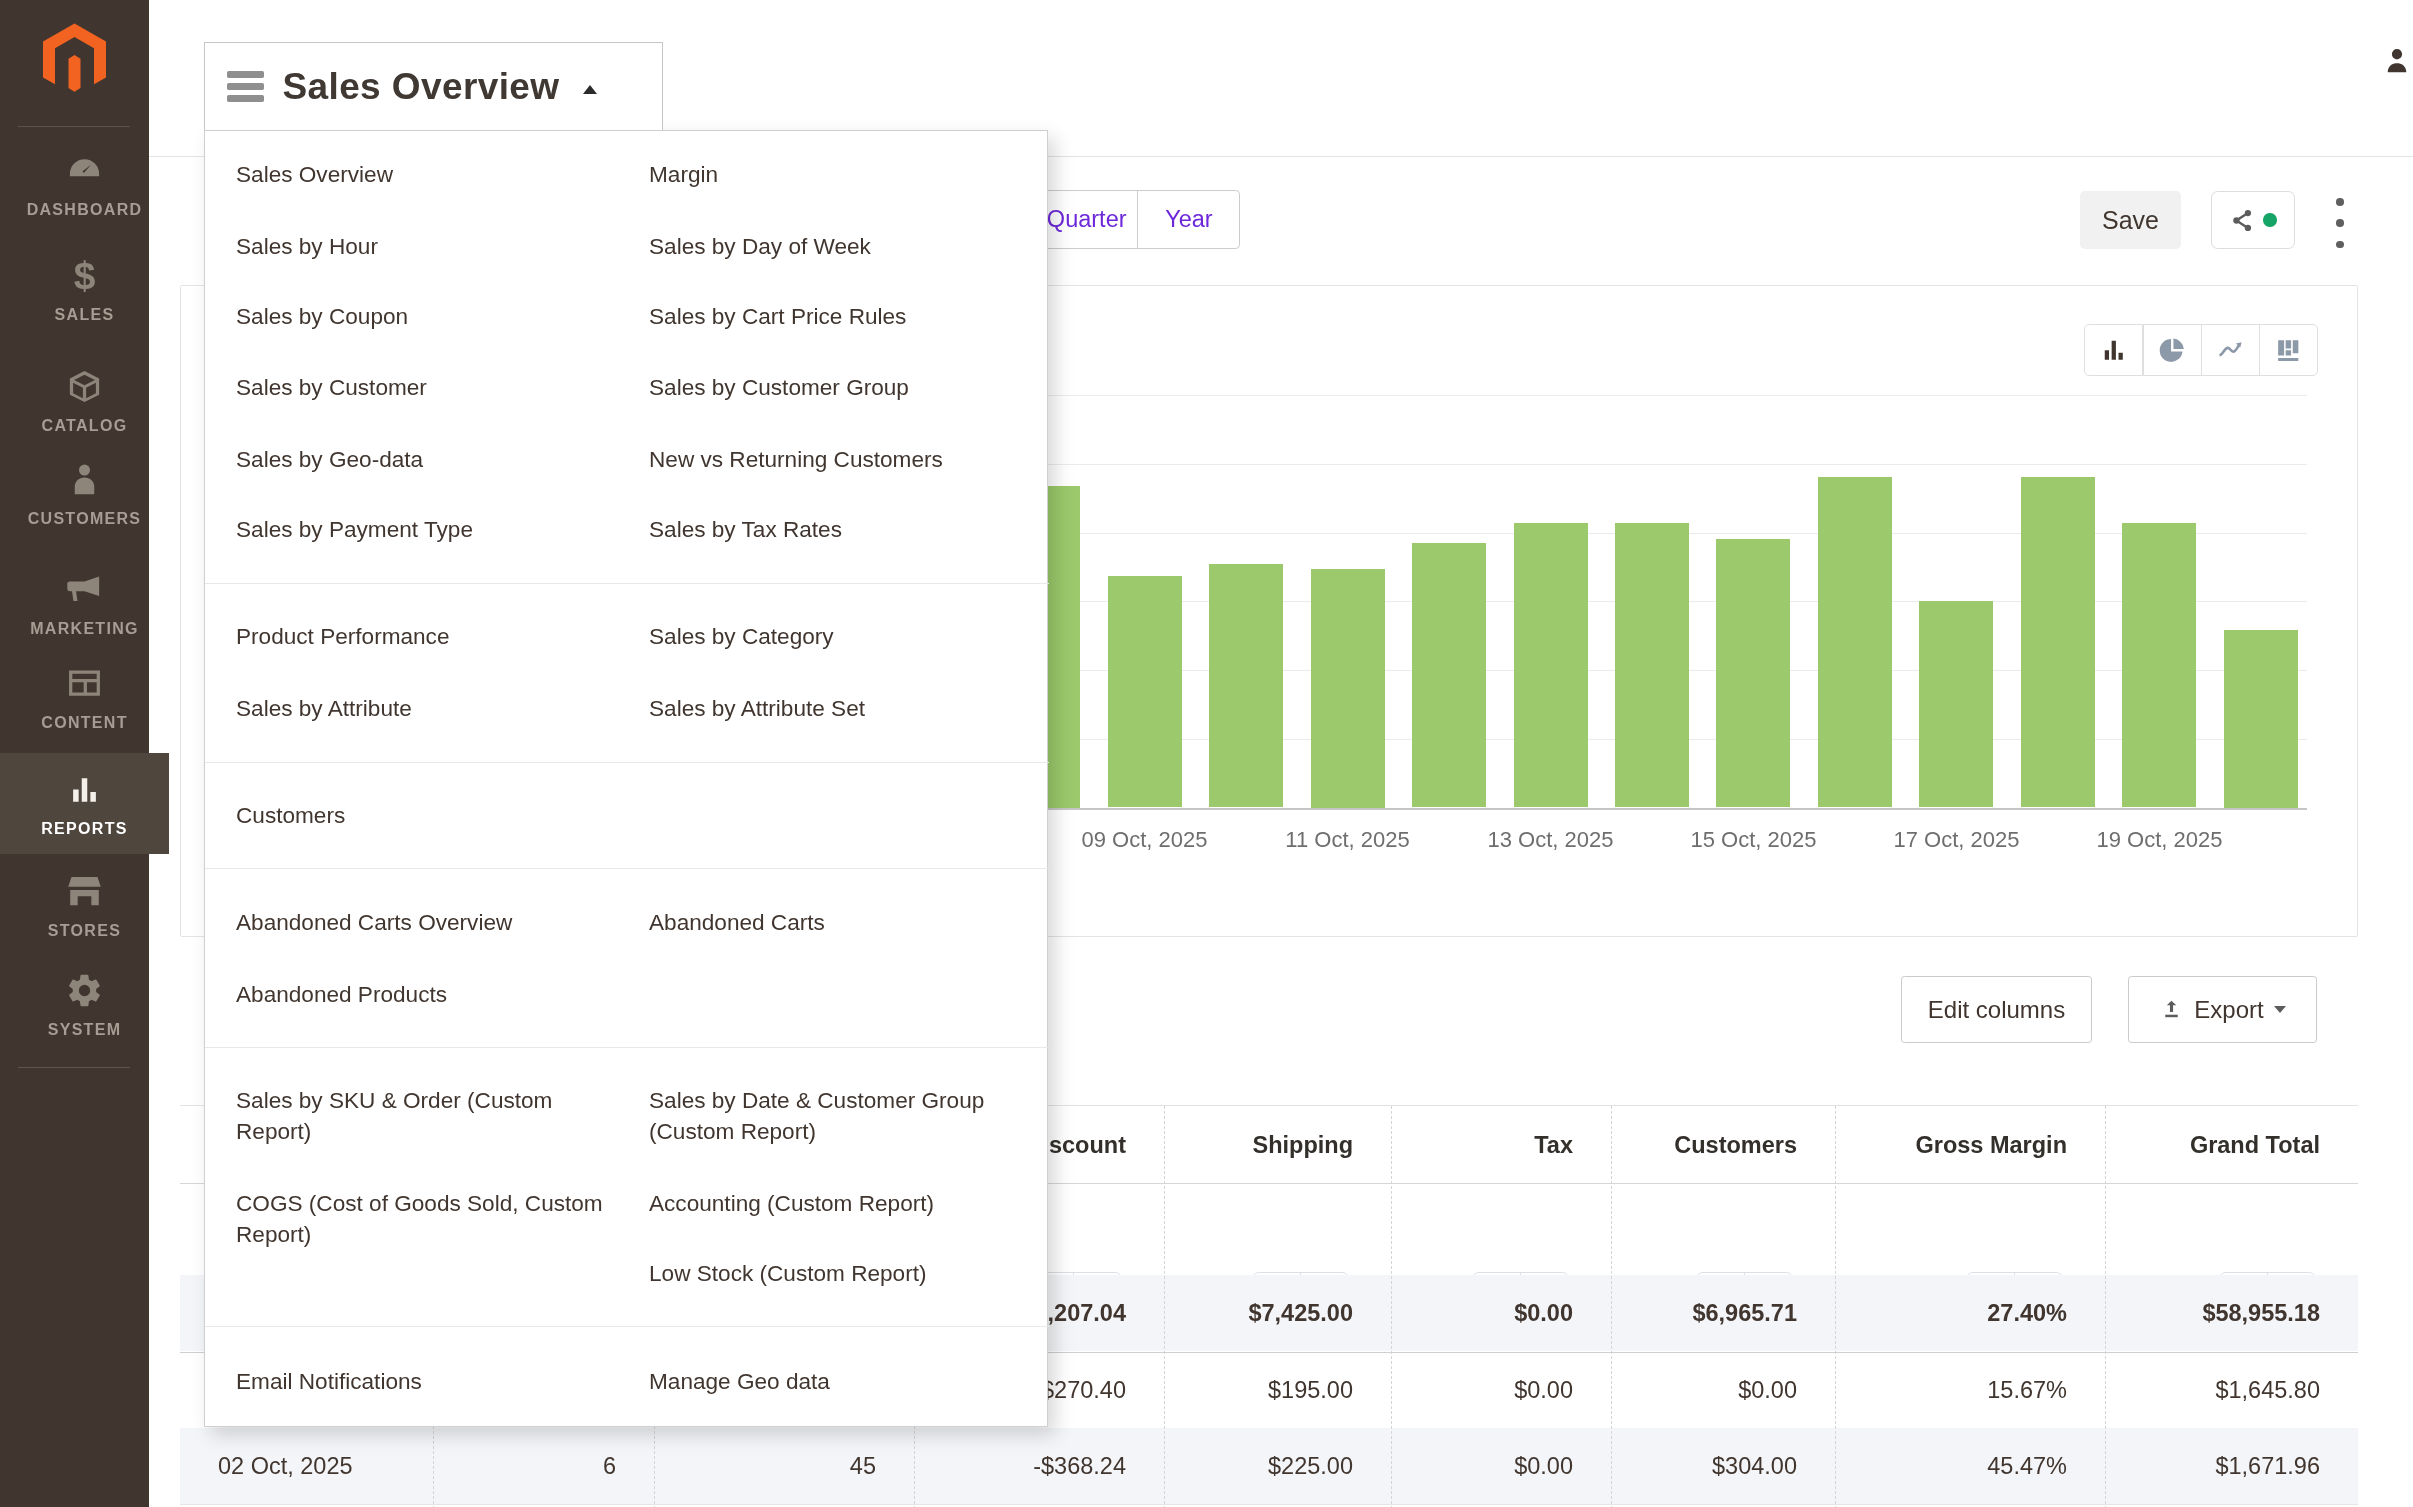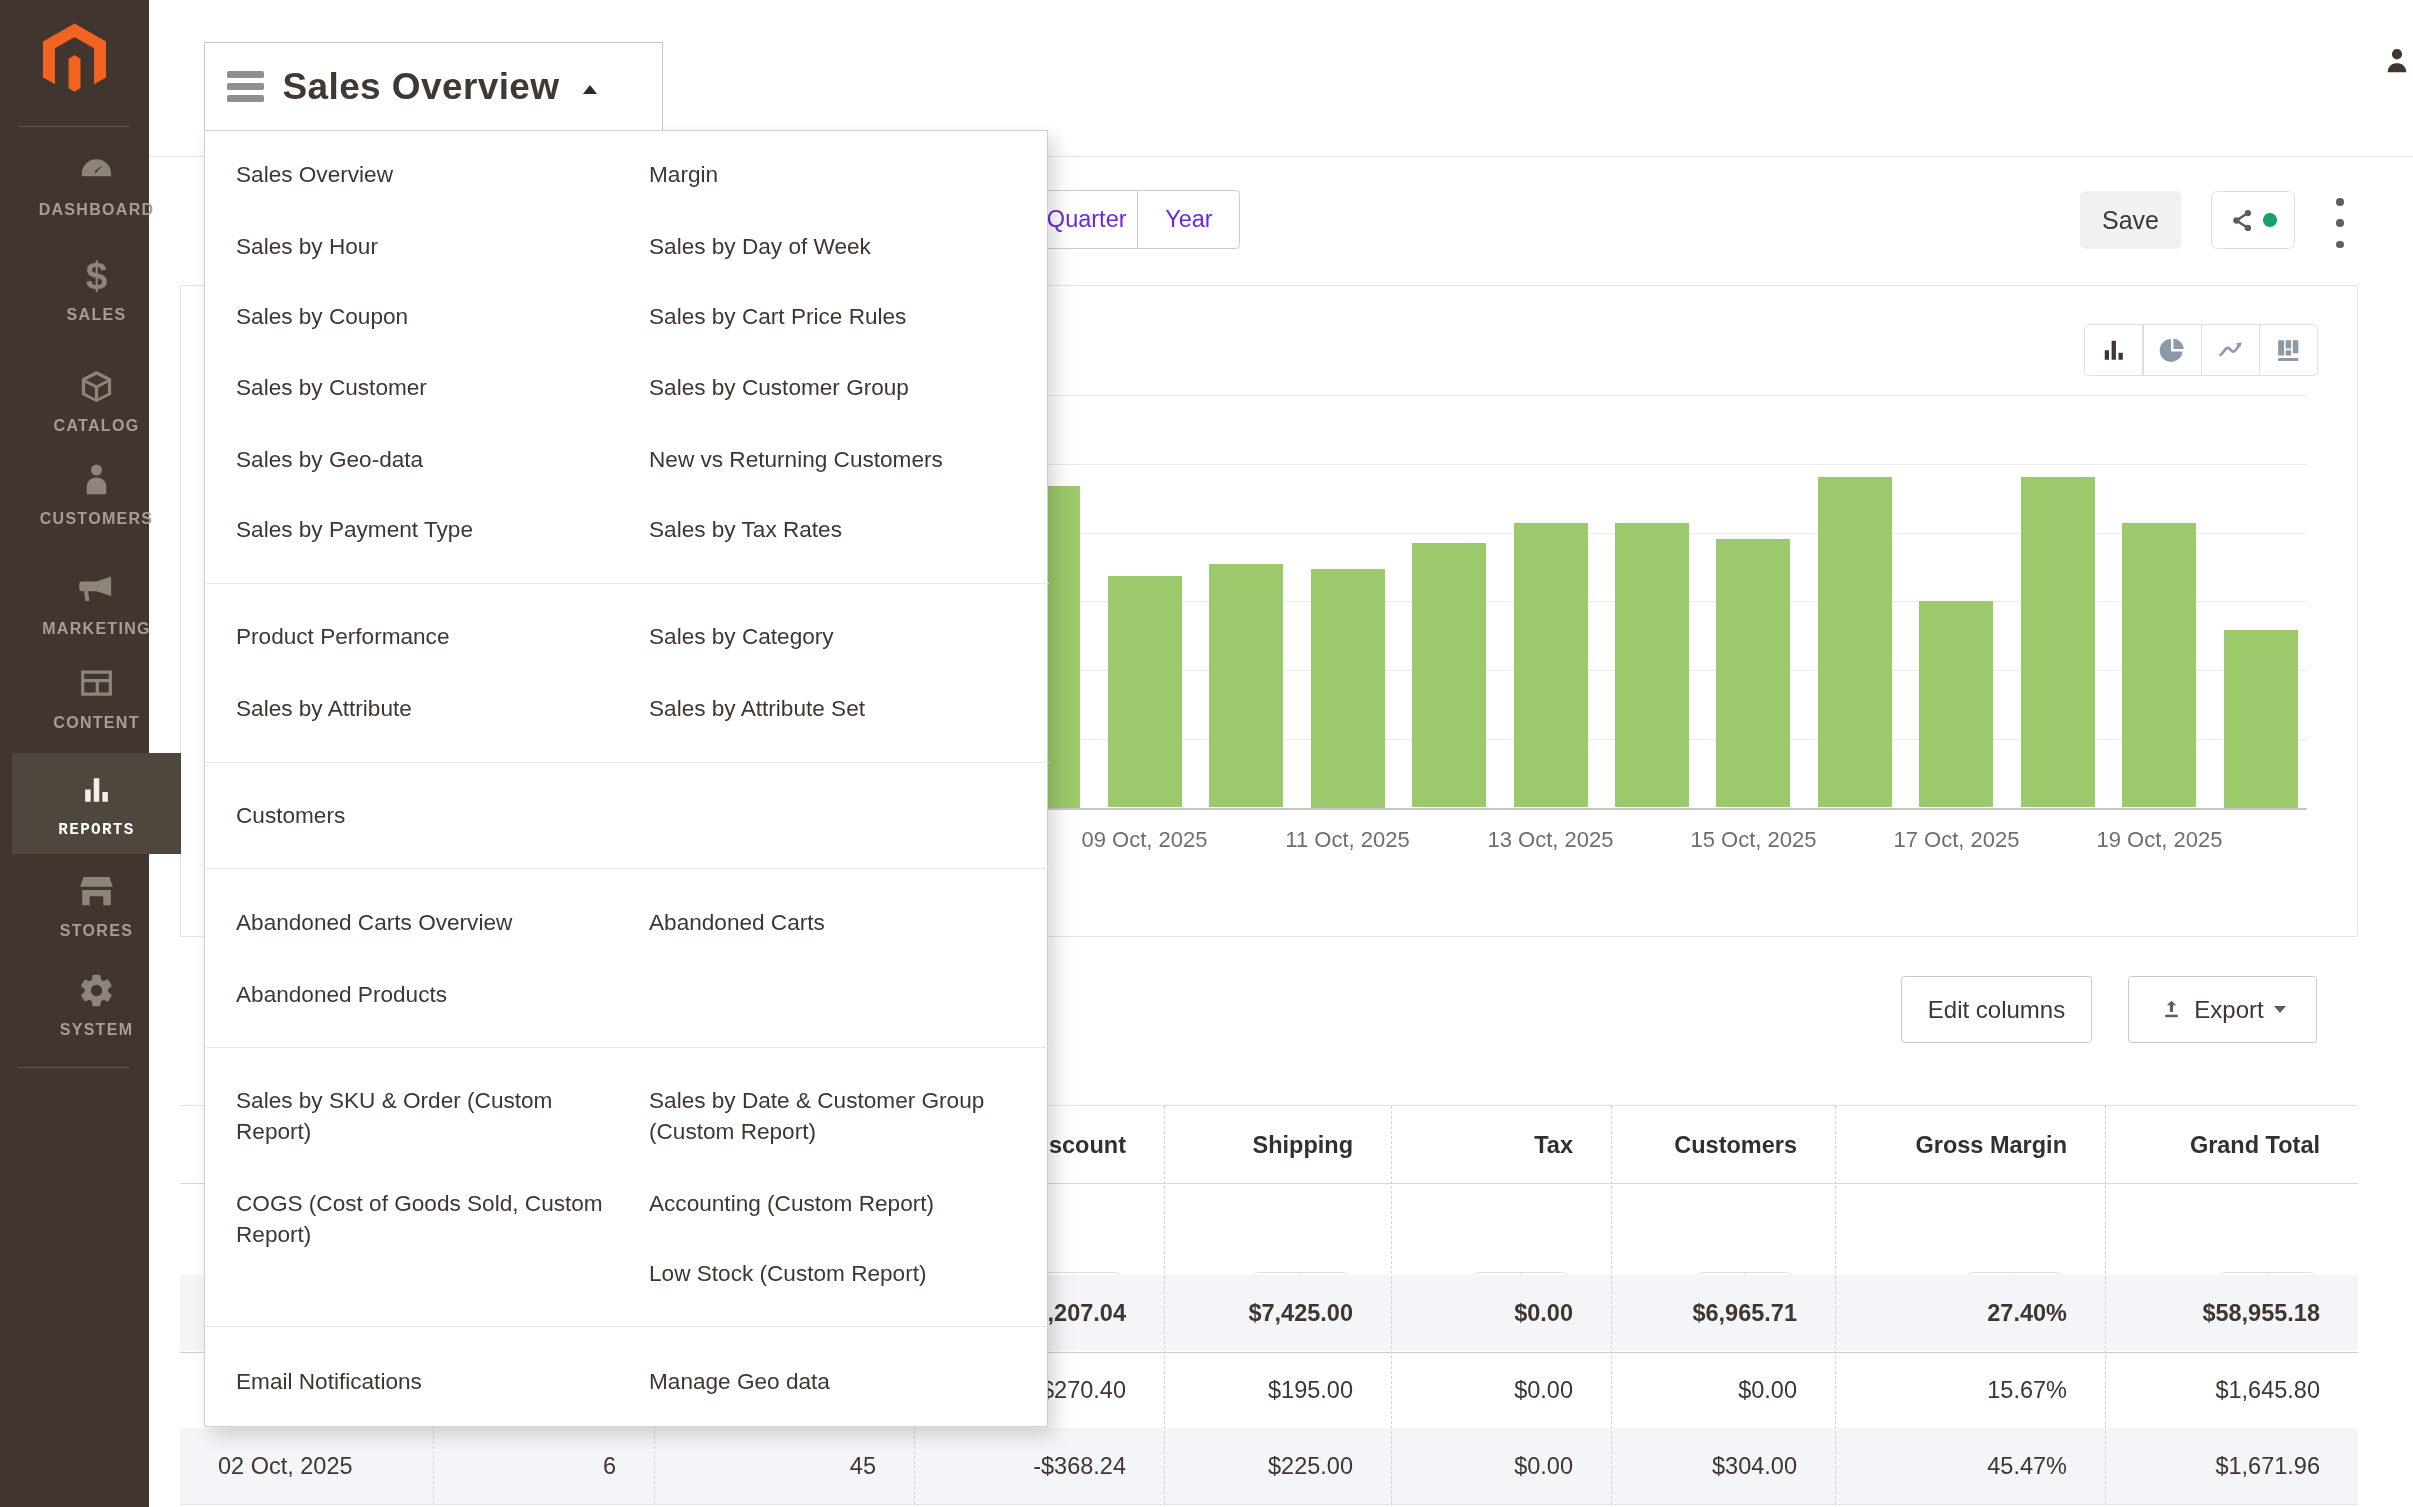--- a/index.html
+++ b/index.html
@@ -2,21 +2,21 @@
 <html style="font-size:13.4px"><head>
 <meta charset="utf-8">
 <style>
   * { margin:0; padding:0; box-sizing:border-box; }
   html,body { width:2413px; height:1508px; overflow:hidden; background:#fff;
     font-family:"Liberation Sans", sans-serif; color:#41362f; }
   .abs { position:absolute; }
 
   
   #sidebar { position:absolute; left:0; top:0; width:149px; height:1508px; background:#41362f; z-index:10; }
-  .side-item { position:absolute; left:12px; width:169px; text-align:center; color:#8d847a; cursor:pointer; }
+  .side-item { position:absolute; left:0; width:169px; text-align:center; color:#8d847a; cursor:pointer; }
   .side-item .lbl { display:block; margin-top:6.7px; font-size:16px; font-weight:600; letter-spacing:1.3px; color:#a79d95; line-height:20px; }
   .side-item svg { width:39px; height:39px; fill:currentColor; }
   .side-item.active { background:#4f463e; color:#f4efe9; padding-top:17px; }
   .side-item.active .lbl { color:#ffffff; }
   .side-div { position:absolute; left:18.4px; width:112px; height:0.8px; background:#5d554c; }
   #logo svg { width:77px; height:75px; }
 
   
   #header { position:absolute; left:149px; top:0; width:2264px; height:157px; background:#fff; border-bottom:0.8px solid #e3e3e3; }
   #user-menu { position:absolute; left:2231px; top:44px; display:flex; align-items:center; gap:10px; cursor:pointer; }
@@ -141,21 +141,21 @@
           <path d="M21 4v12l-9-3H6.8l.9 6H5.2l-.9-6H3a1.6 1.6 0 0 1-1.6-1.6V8.6A1.6 1.6 0 0 1 3 7h9l9-3z"></path>
         </svg></span>
     <span class="lbl">MARKETING</span>
   </div>
   <div class="side-item" style="top:664px;">
     <span><svg viewBox="0 0 24 24">
           <path fill-rule="evenodd" d="M2.5 4h19v15.5h-19V4zm2 2v3.2h15V6h-15zm0 5.2v6.3h7v-6.3h-7zm9 0v6.3h6v-6.3h-6z"></path>
         </svg></span>
     <span class="lbl">CONTENT</span>
   </div>
-  <div class="side-item active" style="top:753px; height:101px;font-family:Liberation Mono, monospace;">
+  <div class="side-item active" style="top:753px; height:101px;">
     <span><svg viewBox="0 0 24 24">
           <path d="M5 12h3.4v7.5H5zM10.3 5h3.4v14.5h-3.4zM15.6 13.5H19v6h-3.4z"></path>
         </svg></span>
     <span class="lbl">REPORTS</span>
   </div>
   <div class="side-item" style="top:872px;">
     <span><svg viewBox="0 0 24 24">
           <path d="M4 3h16l2 6H2l2-6zm-.8 8h17.6v9.5h-4.6v-5.6H7.8v5.6H3.2V11z"></path>
         </svg></span>
     <span class="lbl">STORES</span>

